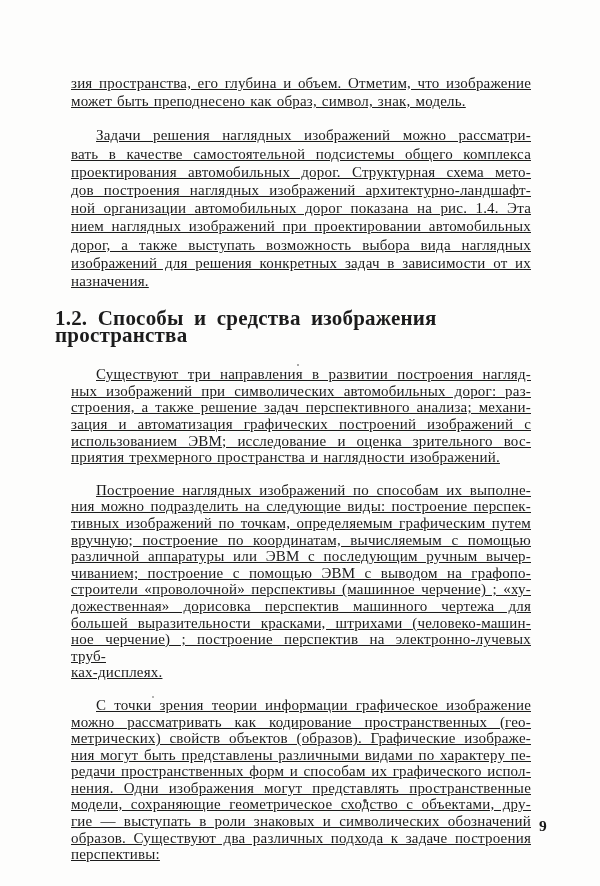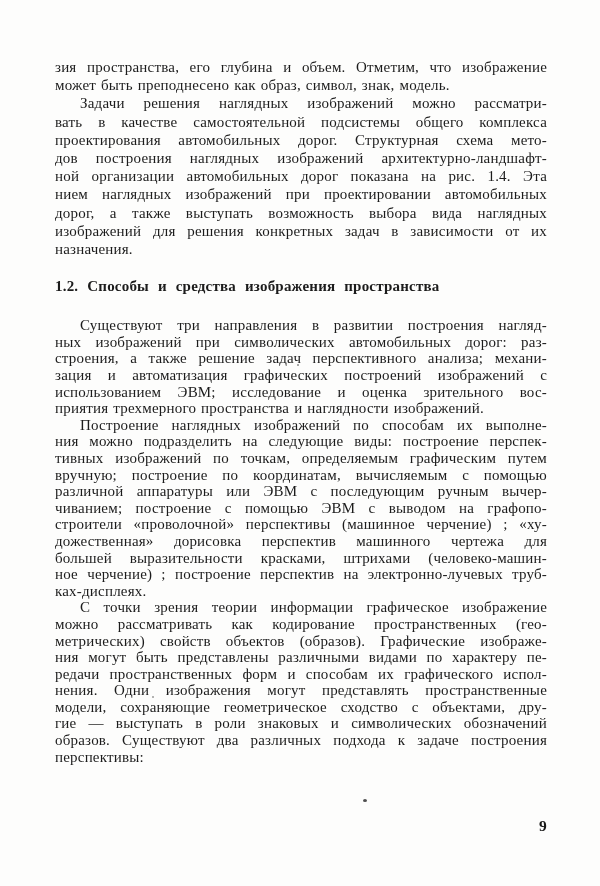--- a/index.html
+++ b/index.html
@@ -18,37 +18,38 @@
     font-family: "Liberation Serif", serif;
     overflow: hidden;
   }
   .textblock {
     position: absolute;
     left: 55px;
     top: 58px;
     width: 492px;
   }
   .para {
-    margin: 0;
+    margin: 16px;
     font-size: 15px;
     letter-spacing: 0.2px;
     word-spacing: 1px;
+    text-decoration: underline;
   }
   .para.sect-a { line-height: 18.2px; }
   .para.sect-b { line-height: 16.6px; }
   .line {
     display: block;
     text-align: justify;
     text-align-last: justify;
   }
   .para .line:last-of-type { text-align-last: left; }
   .para.indent .line:first-of-type { text-indent: 25px; }
   .heading {
     margin: 20px 0 22px 0;
-    font-size: 15px;
+    font-size: 21px;
     line-height: 17px;
     font-weight: bold;
     letter-spacing: 0.2px;
     word-spacing: 5px;
     text-align: left;
   }
   .page-number {
     position: absolute;
     left: 539px;
     top: 817px;

